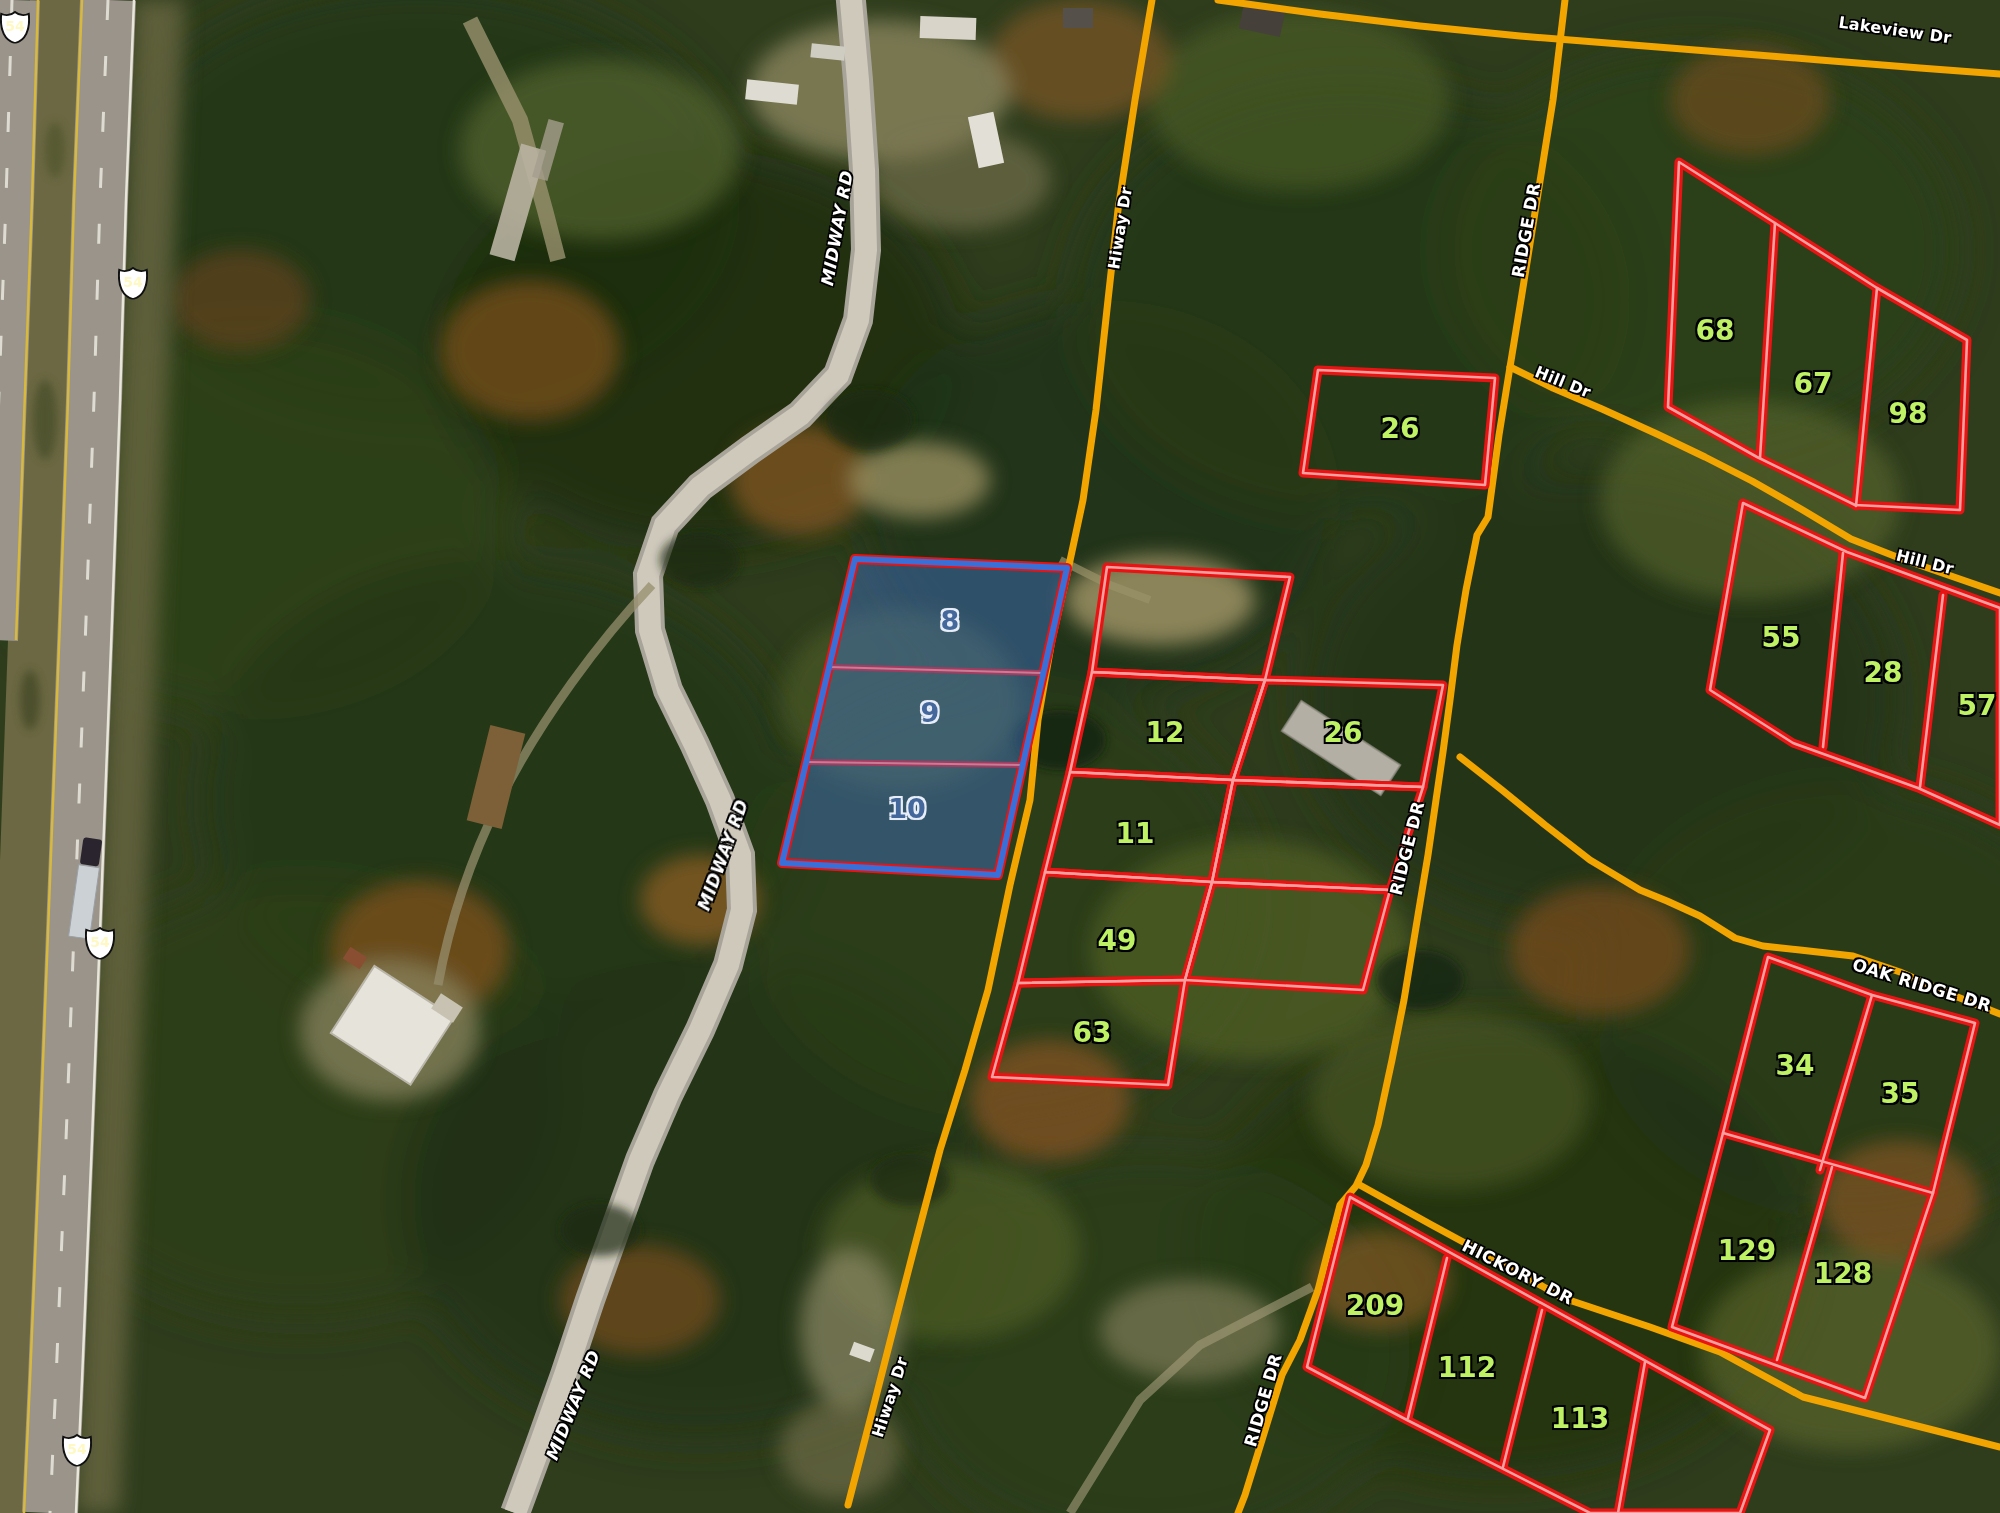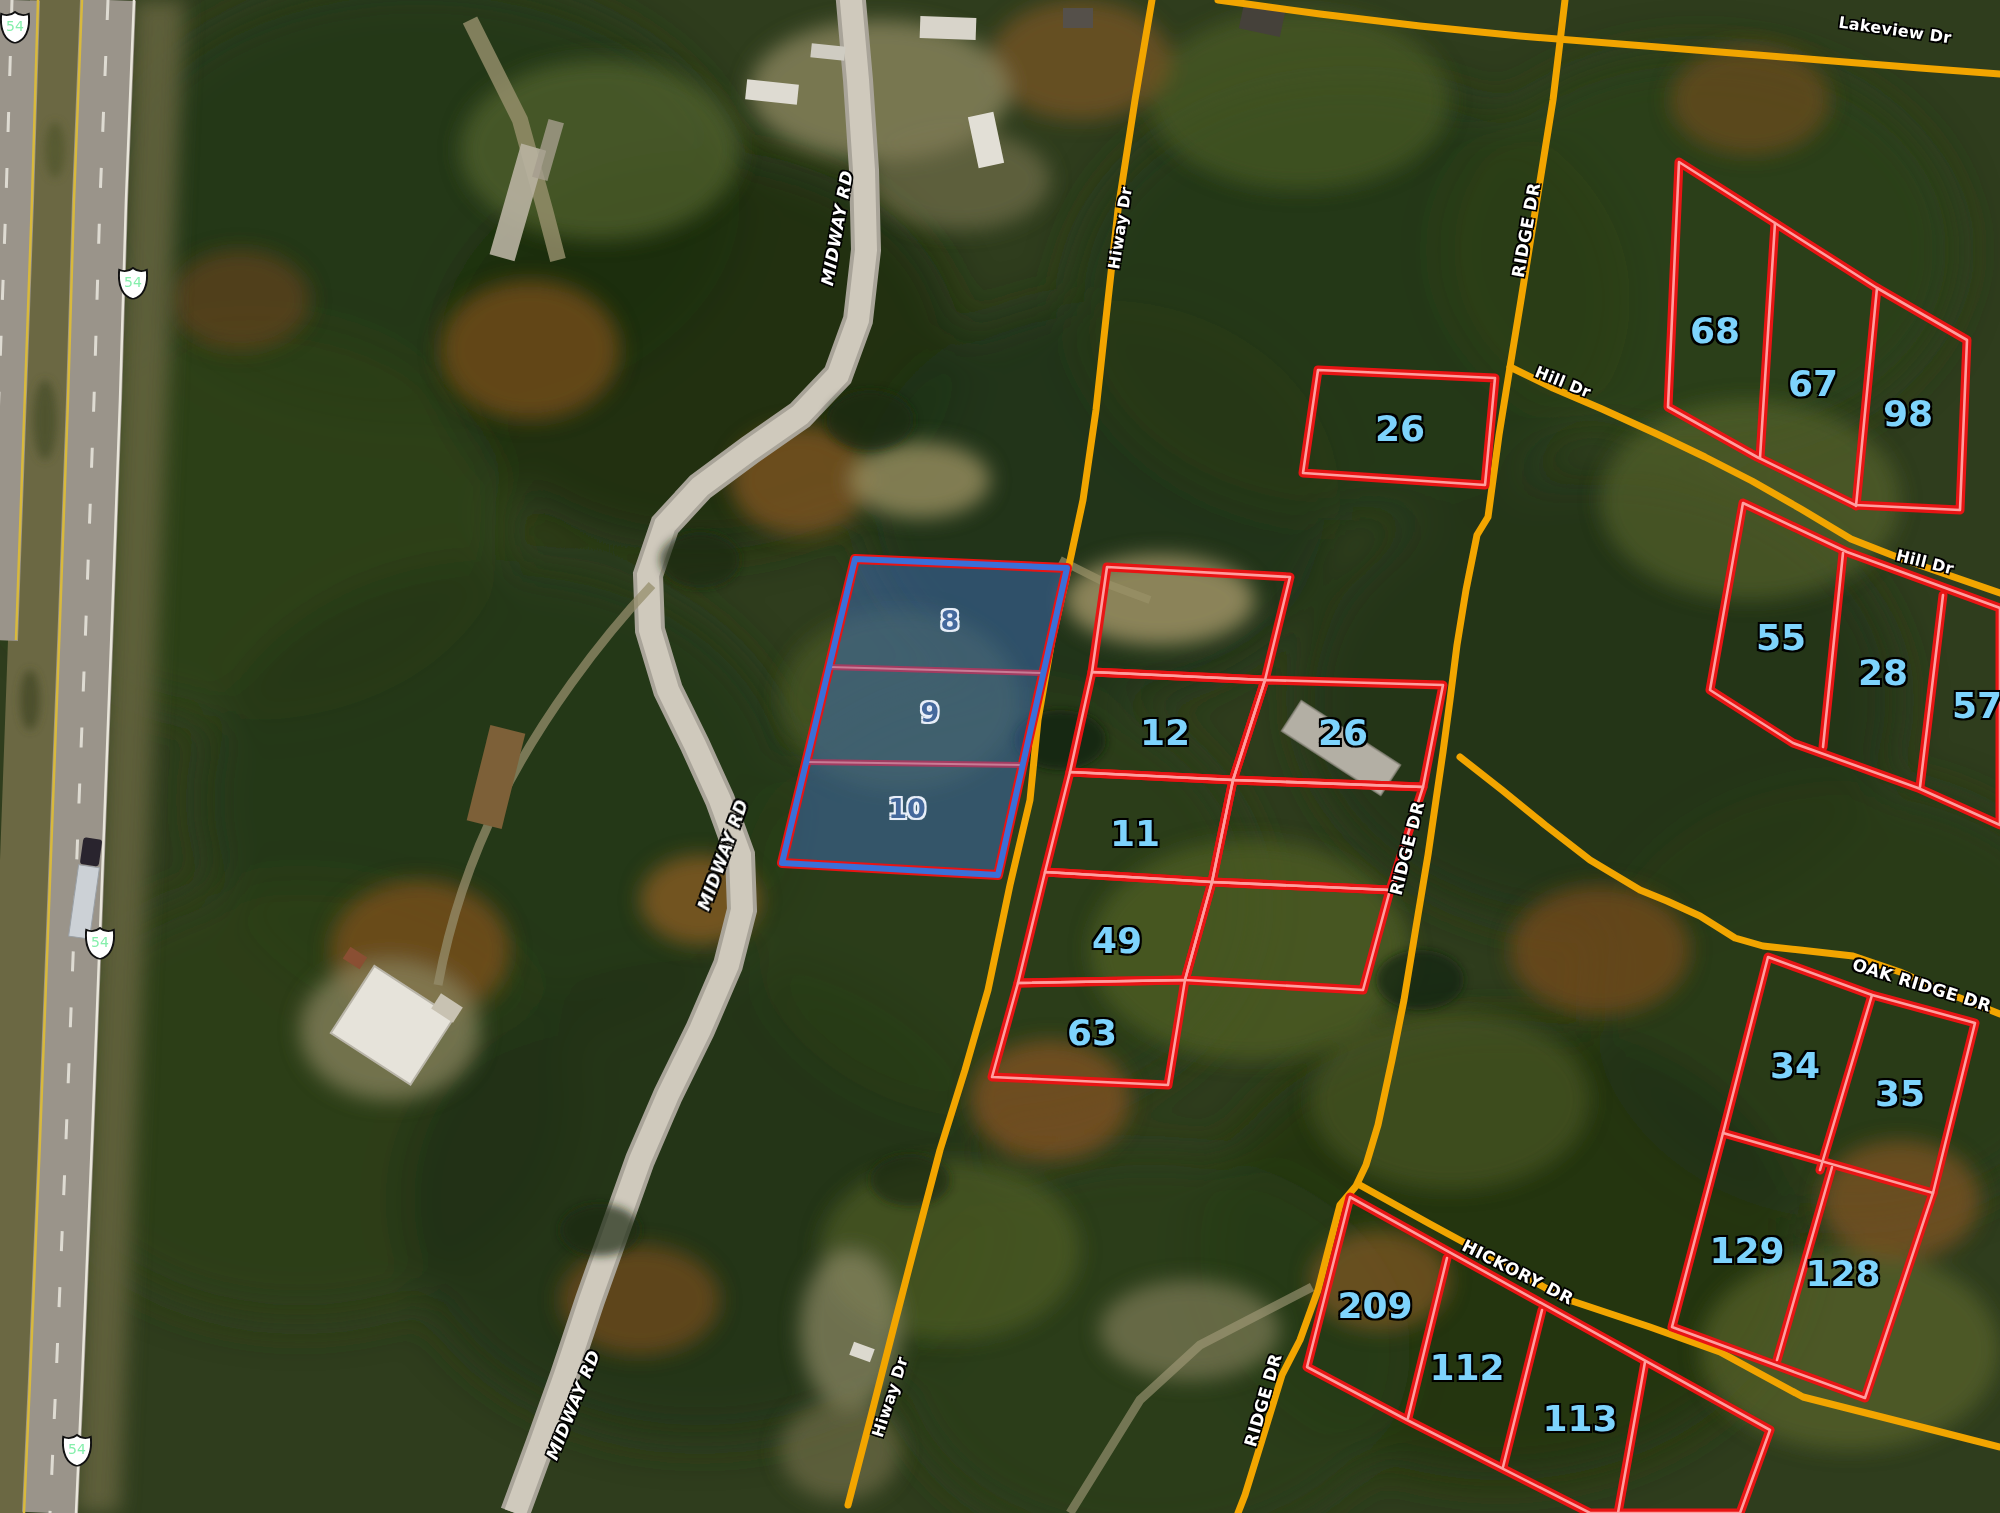--- a/index.html
+++ b/index.html
@@ -10,35 +10,35 @@
   .map-svg{position:absolute;left:0;top:0;width:2000px;height:1513px;display:block;}
 
   
   .red-outer{stroke:#e81414;stroke-width:9;fill:none;stroke-linejoin:round;stroke-linecap:round;}
   .red-core{stroke:#ff9f9f;stroke-width:2.6;fill:none;stroke-linejoin:round;stroke-linecap:round;}
 
   
   .lbl{position:absolute;left:var(--x);top:var(--y);
        transform:translate(-50%,-50%) rotate(var(--r,0deg));
        white-space:nowrap;pointer-events:none;}
-  .pnum{font-weight:700;font-size:36px;color:#7dd3fc;
+  .pnum{font-weight:700;font-size:28px;color:#bef264;
         text-shadow:-2px -2px 0 #000,2px -2px 0 #000,-2px 2px 0 #000,2px 2px 0 #000,0 0 3px #000;}
   .bnum{font-weight:700;font-size:27px;color:#44689c;
         text-shadow:-2px -2px 0 #e8eef8,2px -2px 0 #e8eef8,-2px 2px 0 #e8eef8,2px 2px 0 #e8eef8,0 0 3px #f2f5fa;}
   .rlabel{font-weight:700;font-size:17px;letter-spacing:.5px;color:#ffffff;
         text-shadow:-1.6px -1.6px 0 #000,1.6px -1.6px 0 #000,-1.6px 1.6px 0 #000,1.6px 1.6px 0 #000,0 0 2px #000;}
   .rlabel.mixed{font-size:16px;letter-spacing:.3px;}
   .rlabel.midway{font-style:italic;}
 
   
   .shield{position:absolute;left:var(--x);top:var(--y);width:30px;height:33px;
           transform:translate(-50%,-50%);pointer-events:none;}
   .shield svg{position:absolute;inset:0;width:100%;height:100%;}
   .shield-num{position:absolute;left:0;right:0;top:7px;text-align:center;
-          font-weight:400;font-size:14px;color:#86efac;}
+          font-weight:700;font-size:14px;color:#fef9c3;}
 </style>
 </head>
 <body>
 
 <div id="viewport">
 
 <svg class="map-svg" viewBox="0 0 2000 1513">
   <defs>
     <filter id="fbig" x="-60%" y="-60%" width="220%" height="220%">
           <feGaussianBlur stdDeviation="22"></feGaussianBlur>

